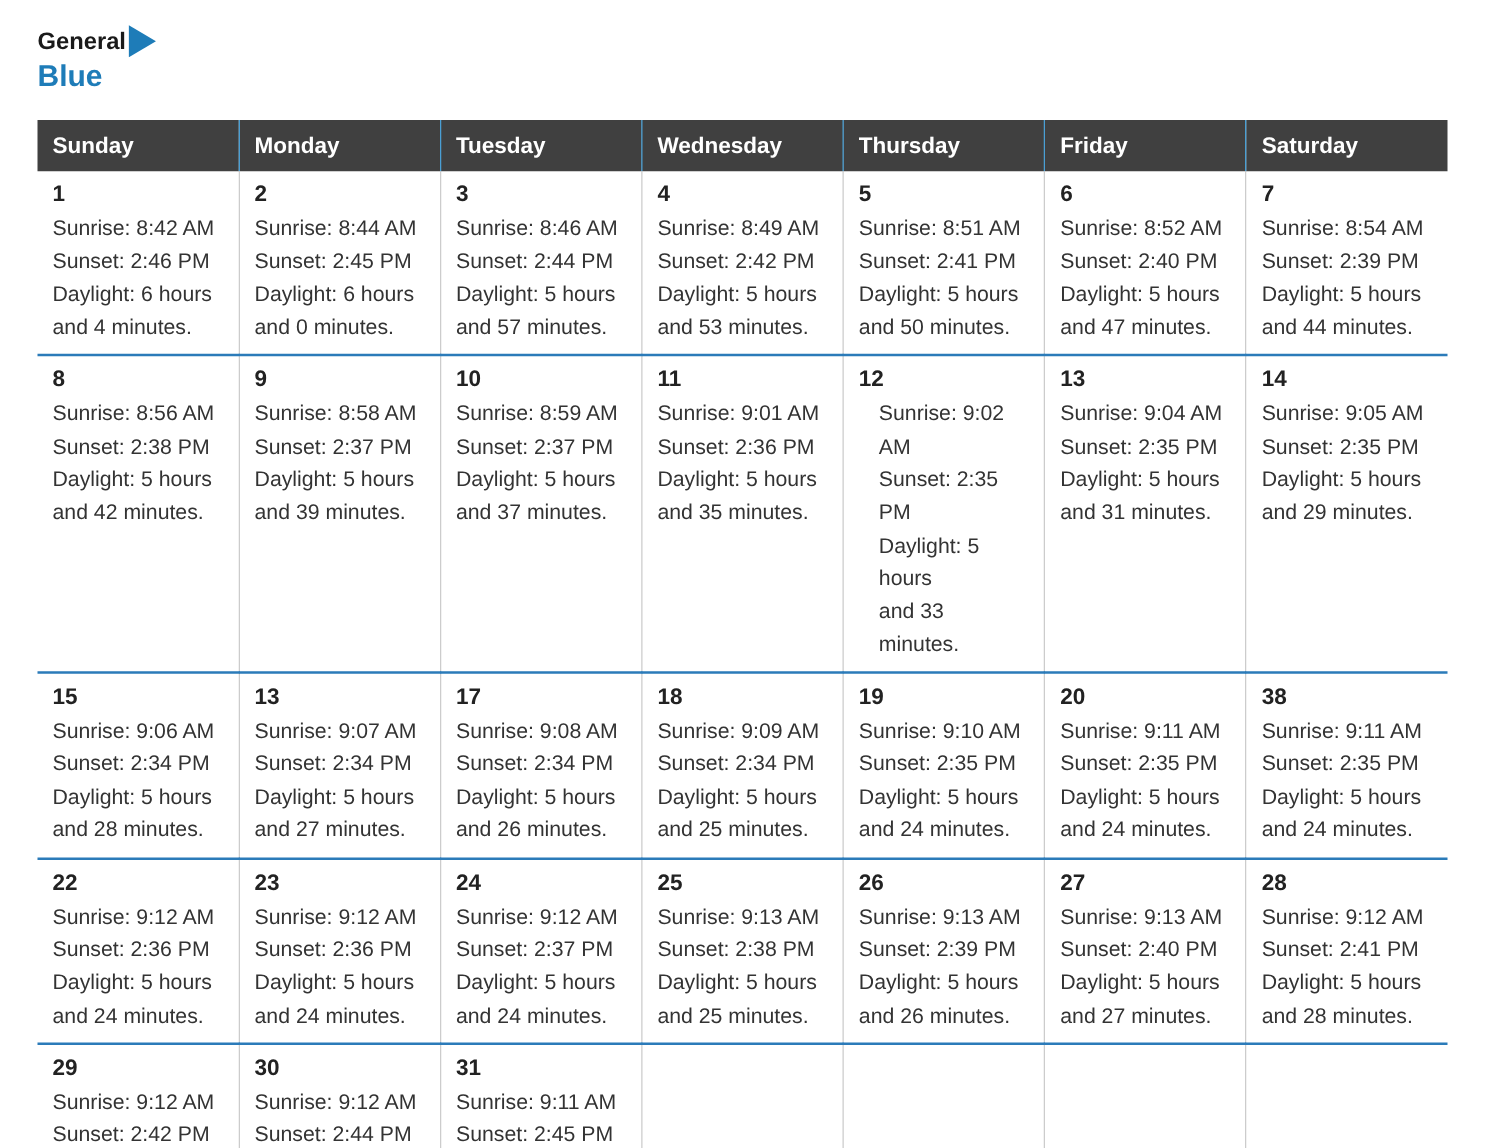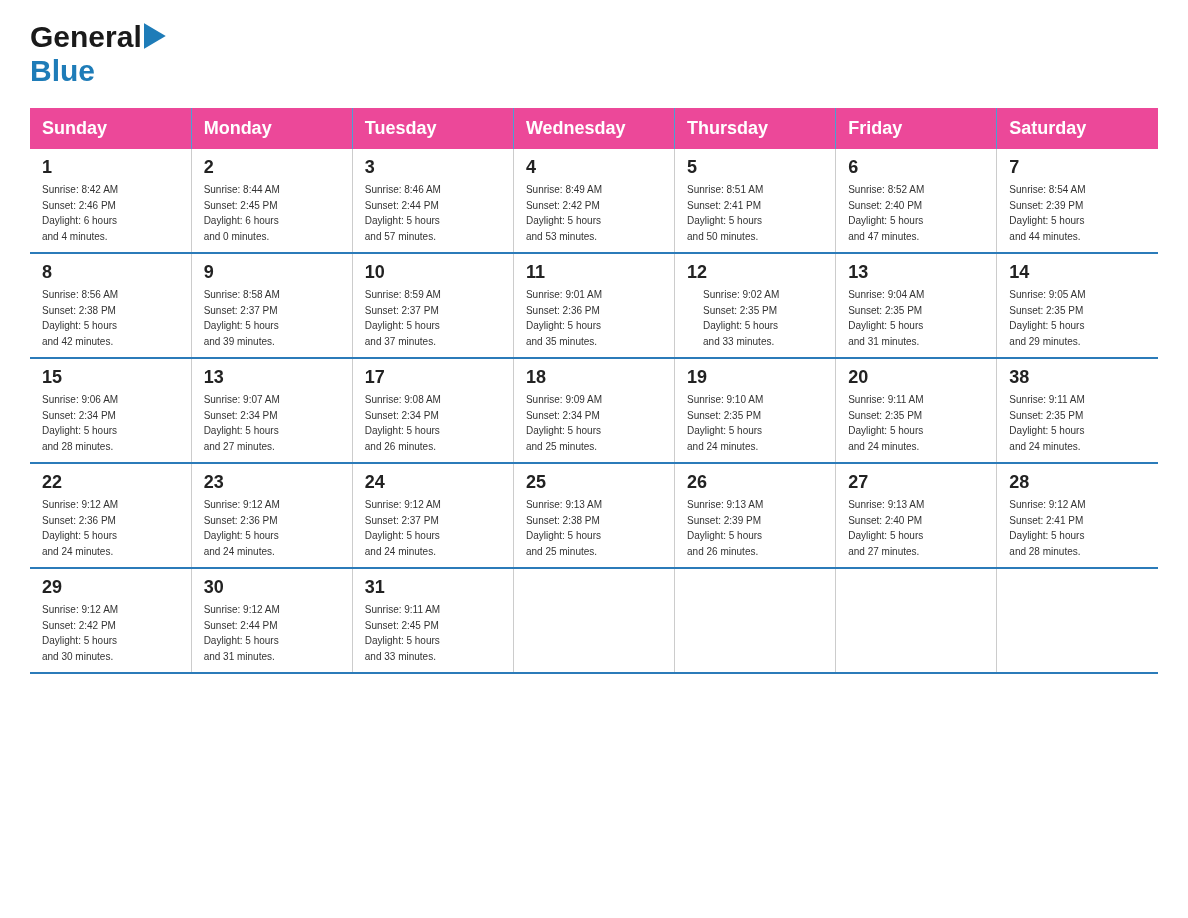--- a/index.html
+++ b/index.html
@@ -33,21 +33,21 @@
     .title-block h2 {
       font-size: 24px;
       font-weight: normal;
       color: #1a1a1a;
     }
     table {
       width: 100%;
       border-collapse: collapse;
     }
     thead tr {
-      background-color: #ec4899;
+      background-color: #404040;
     }
     thead th {
       color: #fff;
       font-size: 18px;
       font-weight: bold;
       padding: 10px 12px;
       text-align: left;
       border-right: 1px solid #4a9fd4;
     }
     thead th:last-child { border-right: none; }
@@ -65,46 +65,46 @@
     }
     tbody td:last-child { border-right: none; }
     .day-num {
       font-size: 18px;
       font-weight: bold;
       color: #222;
       display: block;
       margin-bottom: 4px;
     }
     .day-info {
-      font-size: 10px;
+      font-size: 17px;
       color: #333;
       line-height: 1.55;
     }
     .logo-top-row {
       display: flex;
       align-items: center;
     }
     .logo-general-part {
-      font-size: 30px;
+      font-size: 19px;
       font-weight: bold;
       color: #1a1a1a;
     }
     
     .arrow-shape {
       display: inline-block;
       width: 22px;
       height: 26px;
       background: #1e7cb8;
       clip-path: polygon(0 0, 100% 50%, 0 100%);
       margin-left: 2px;
       vertical-align: middle;
       margin-bottom: 2px;
     }
     .logo-blue-part {
-      font-size: 30px;
+      font-size: 24px;
       font-weight: bold;
       color: #1e7cb8;
     }
   </style>
 </head>
 <body>
 
 <div class="header">
   <div class="logo">
     <div class="logo-top-row">

